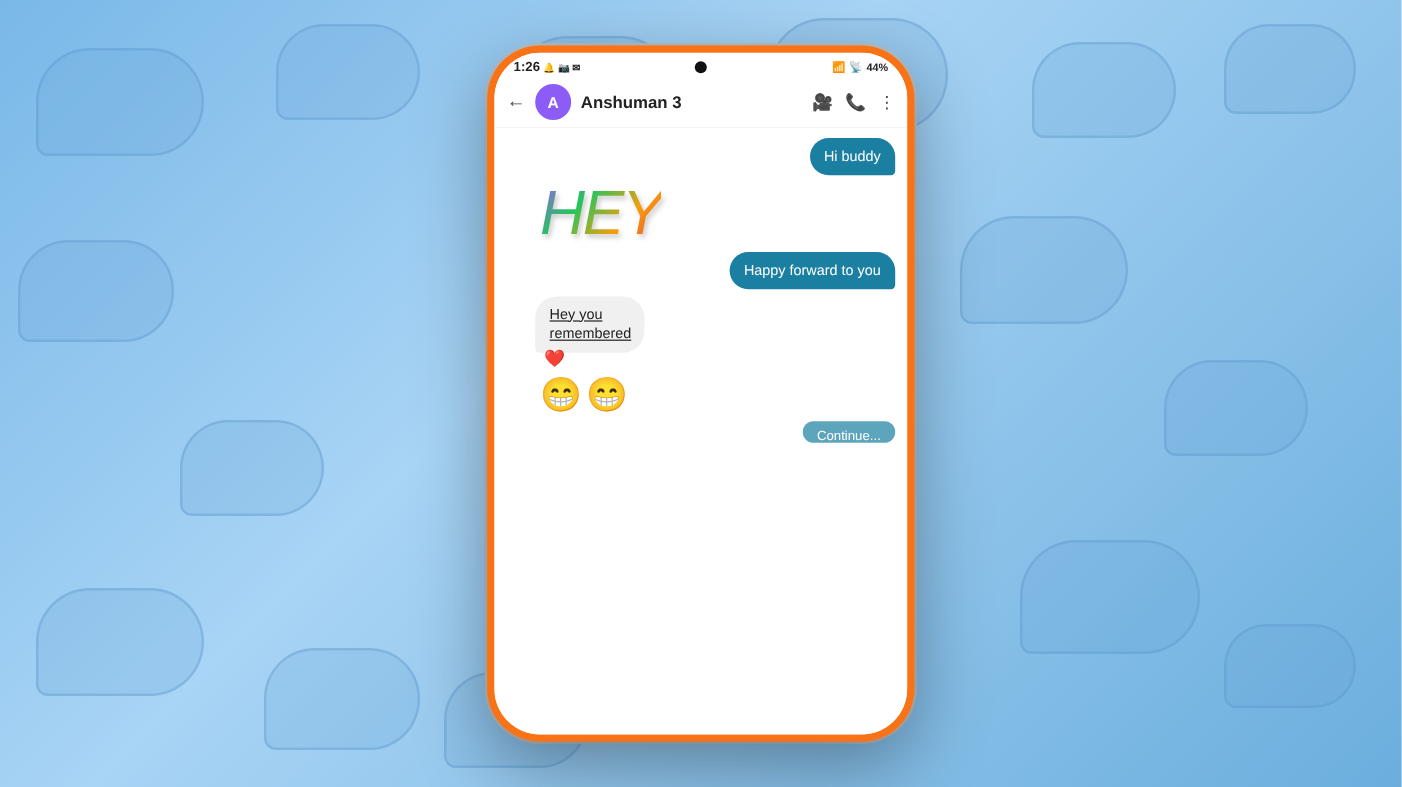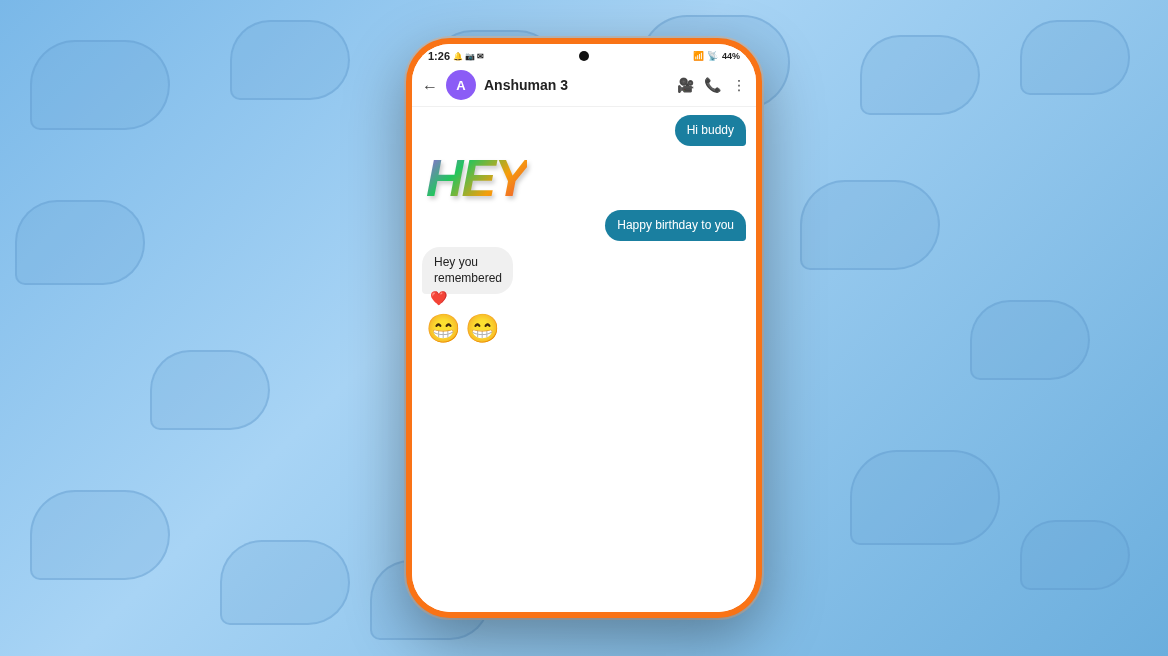--- a/index.html
+++ b/index.html
@@ -149,20 +149,21 @@
       overflow: hidden;
       padding: 8px 10px;
       display: flex;
       flex-direction: column;
       gap: 6px;
       background: #fff;
     }
 
     .msg-row {
       display: flex;
+      margin-left: 24px;
     }
 
     .msg-row.sent {
       justify-content: flex-end;
     }
 
     .msg-row.received {
       justify-content: flex-start;
     }
 
@@ -177,31 +178,32 @@
     .bubble.sent {
       background: #1a7fa0;
       color: #fff;
       border-bottom-right-radius: 4px;
     }
 
     .bubble.received {
       background: #f0f0f0;
       color: #222;
       border-bottom-left-radius: 4px;
+      text-decoration: underline;
     }
 
     .hey-sticker {
       font-size: 52px;
       line-height: 1;
       letter-spacing: -2px;
       background: linear-gradient(135deg, #a855f7, #22c55e, #f59e0b, #ef4444);
       -webkit-background-clip: text;
       -webkit-text-fill-color: transparent;
       background-clip: text;
-      font-weight: 700;
+      font-weight: 400;
       font-style: italic;
       filter: drop-shadow(2px 3px 2px rgba(0,0,0,0.2));
       margin-left: 4px;
     }
 
     .heart-reaction {
       font-size: 14px;
       margin-left: 8px;
       margin-top: -4px;
     }
@@ -305,37 +307,42 @@
       </div>
 
       <div class="msg-row received">
         <div>
           <span class="hey-sticker">HEY</span>
         </div>
       </div>
 
       <div class="msg-row sent">
         <div class="bubble sent">
-          <span>Happy birthday to you</span>
+          <span>Happy forward to you</span>
         </div>
       </div>
 
       <div class="msg-row received">
         <div class="msg-with-reaction">
           <div class="bubble received">
             <span>Hey you remembered</span>
           </div>
           <span class="heart-reaction">❤️</span>
         </div>
       </div>
 
       <div class="msg-row received">
         <div class="emoji-row">
           <span class="emoji-big">😁</span>
           <span class="emoji-big">😁</span>
         </div>
       </div>
 
 
+      <div class="msg-row sent">
+        <div class="partial-bubble">
+          <span>Continue...</span>
+        </div>
+      </div>
 
     </div>
   </div>
 </div>
 
 </body></html>

